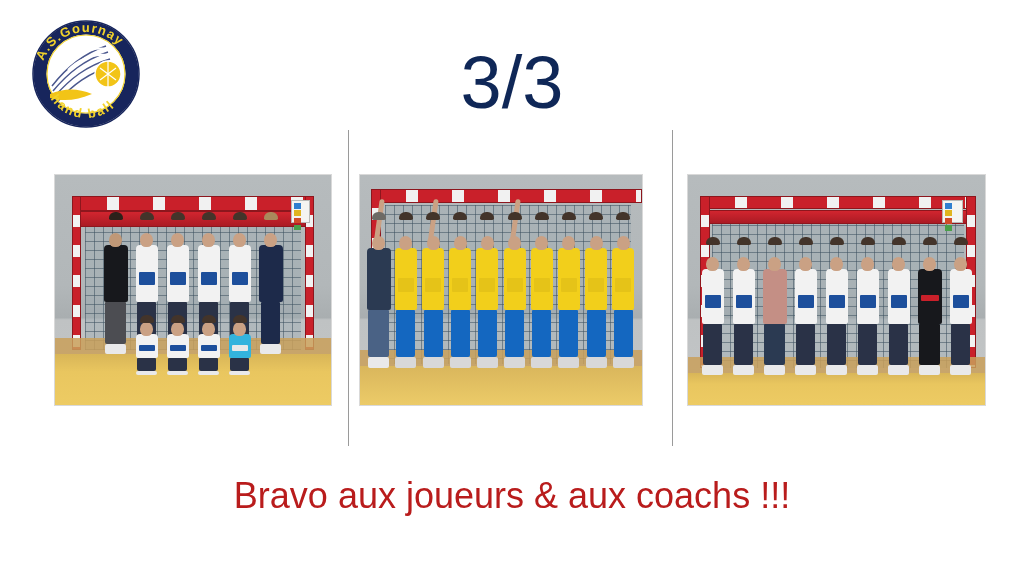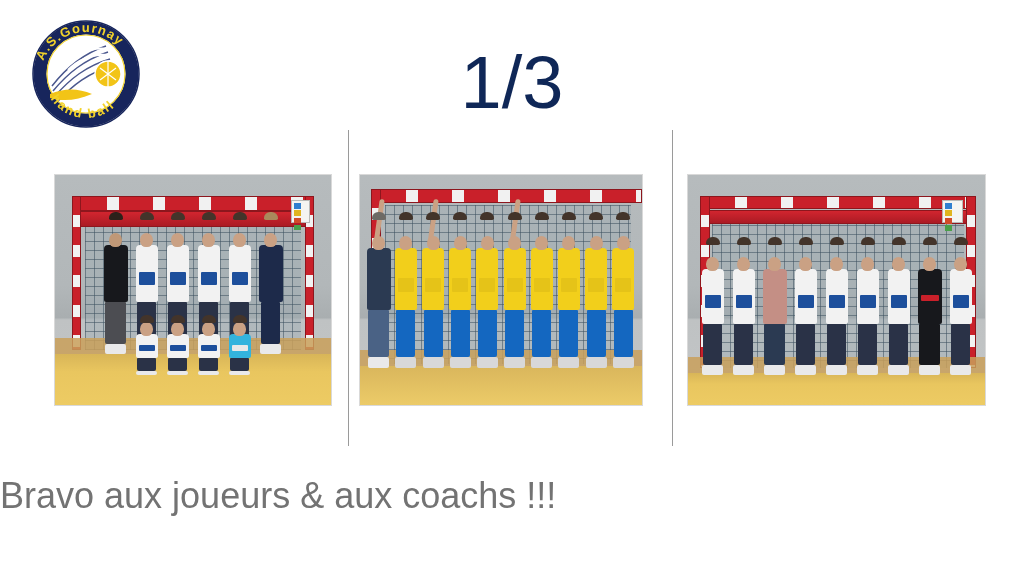--- a/index.html
+++ b/index.html
@@ -295,24 +295,24 @@
     transform: translateX(-50%) rotate(8deg);
     z-index: 0;
   }
 
   
   .banner {
     position: absolute;
     left: 0;
     top: 474px;
     width: 1024px;
-    text-align: left;
+    text-align: center;
     font-size: 36px;
     line-height: 44px;
-    color: #737373;
+    color: #b91c1c;
     font-family: "Liberation Sans", sans-serif;
   }
 </style>
 </head>
 <body>
 
 <div class="logo">
   <svg viewBox="0 0 128 112" xmlns="http://www.w3.org/2000/svg" aria-hidden="true">
     <circle cx="64" cy="56" r="52" fill="#ffffff"></circle>
     <circle cx="64" cy="56" r="51" fill="none" stroke="#f2d22a" stroke-width="2"></circle>
@@ -347,21 +347,21 @@
     </defs>
     <text font-family="Liberation Sans, sans-serif" font-size="13" font-weight="bold" fill="#f2d22a" letter-spacing="1.2">
       <textPath href="#arcTop" startOffset="12%">A.S.Gournay</textPath>
     </text>
     <text font-family="Liberation Sans, sans-serif" font-size="13" font-weight="bold" fill="#f2d22a" letter-spacing="2">
       <textPath href="#arcBot" startOffset="18%">hand ball</textPath>
     </text>
   </svg>
 </div>
 
-<div class="slide-title">1/3</div>
+<div class="slide-title">3/3</div>
 
 <div class="divider d1"></div>
 <div class="divider d2"></div>
 
 <div class="col col-1">
   <div class="photo">
     <div class="wall"></div>
     <div class="net"></div>
     <div class="crossbar"></div>
     <div class="padbar"></div>

